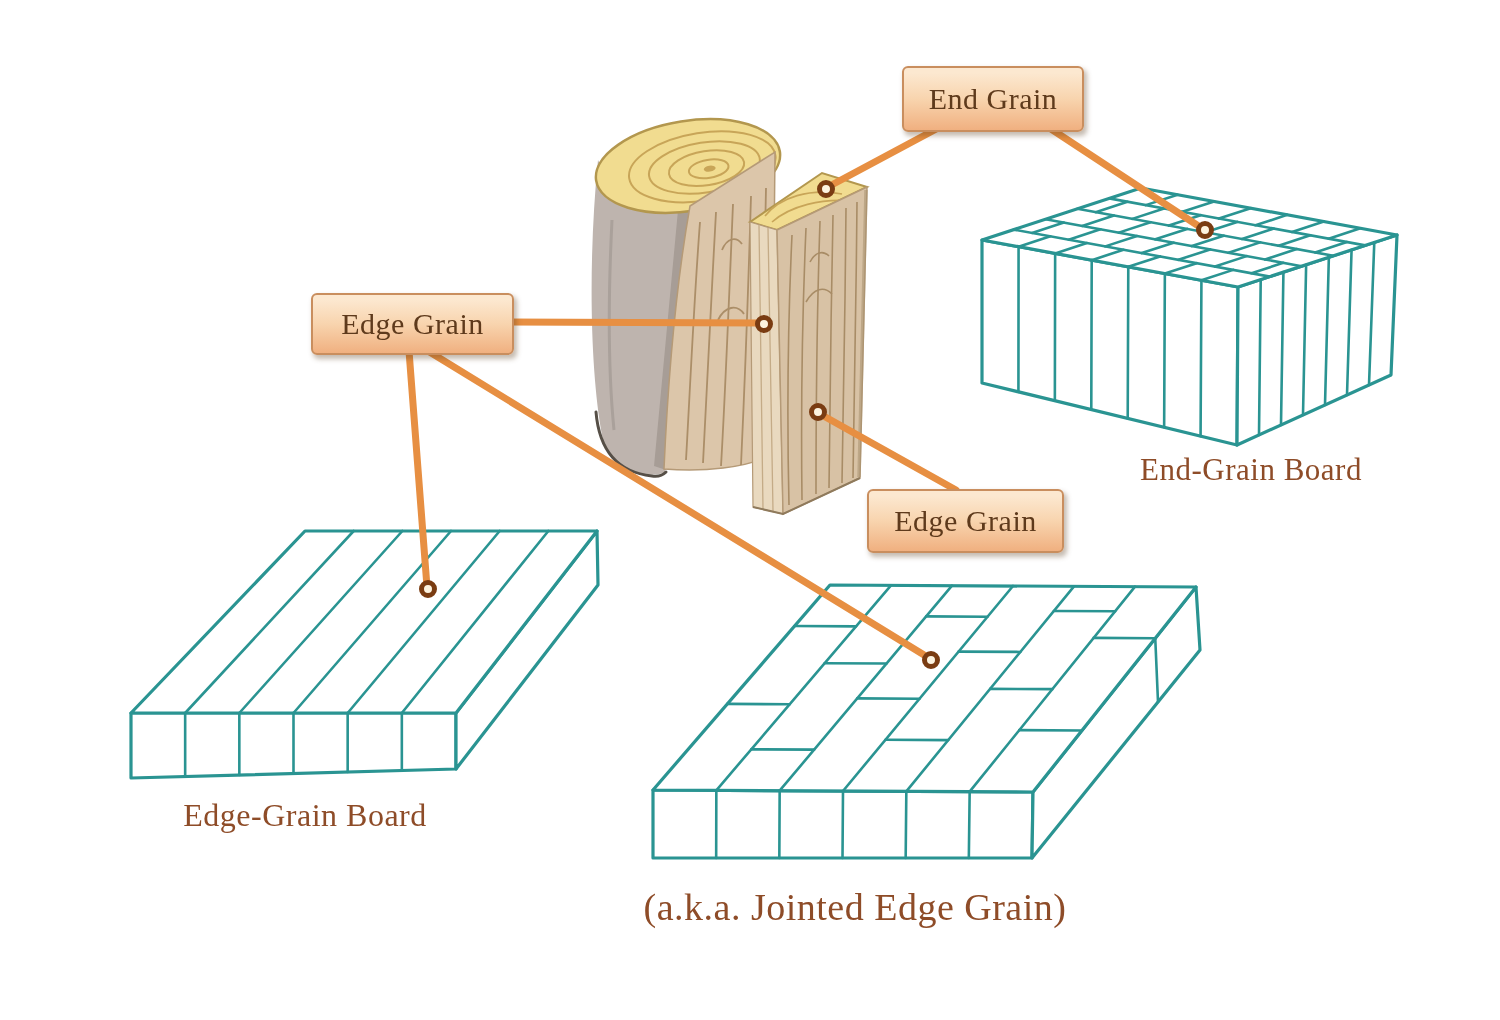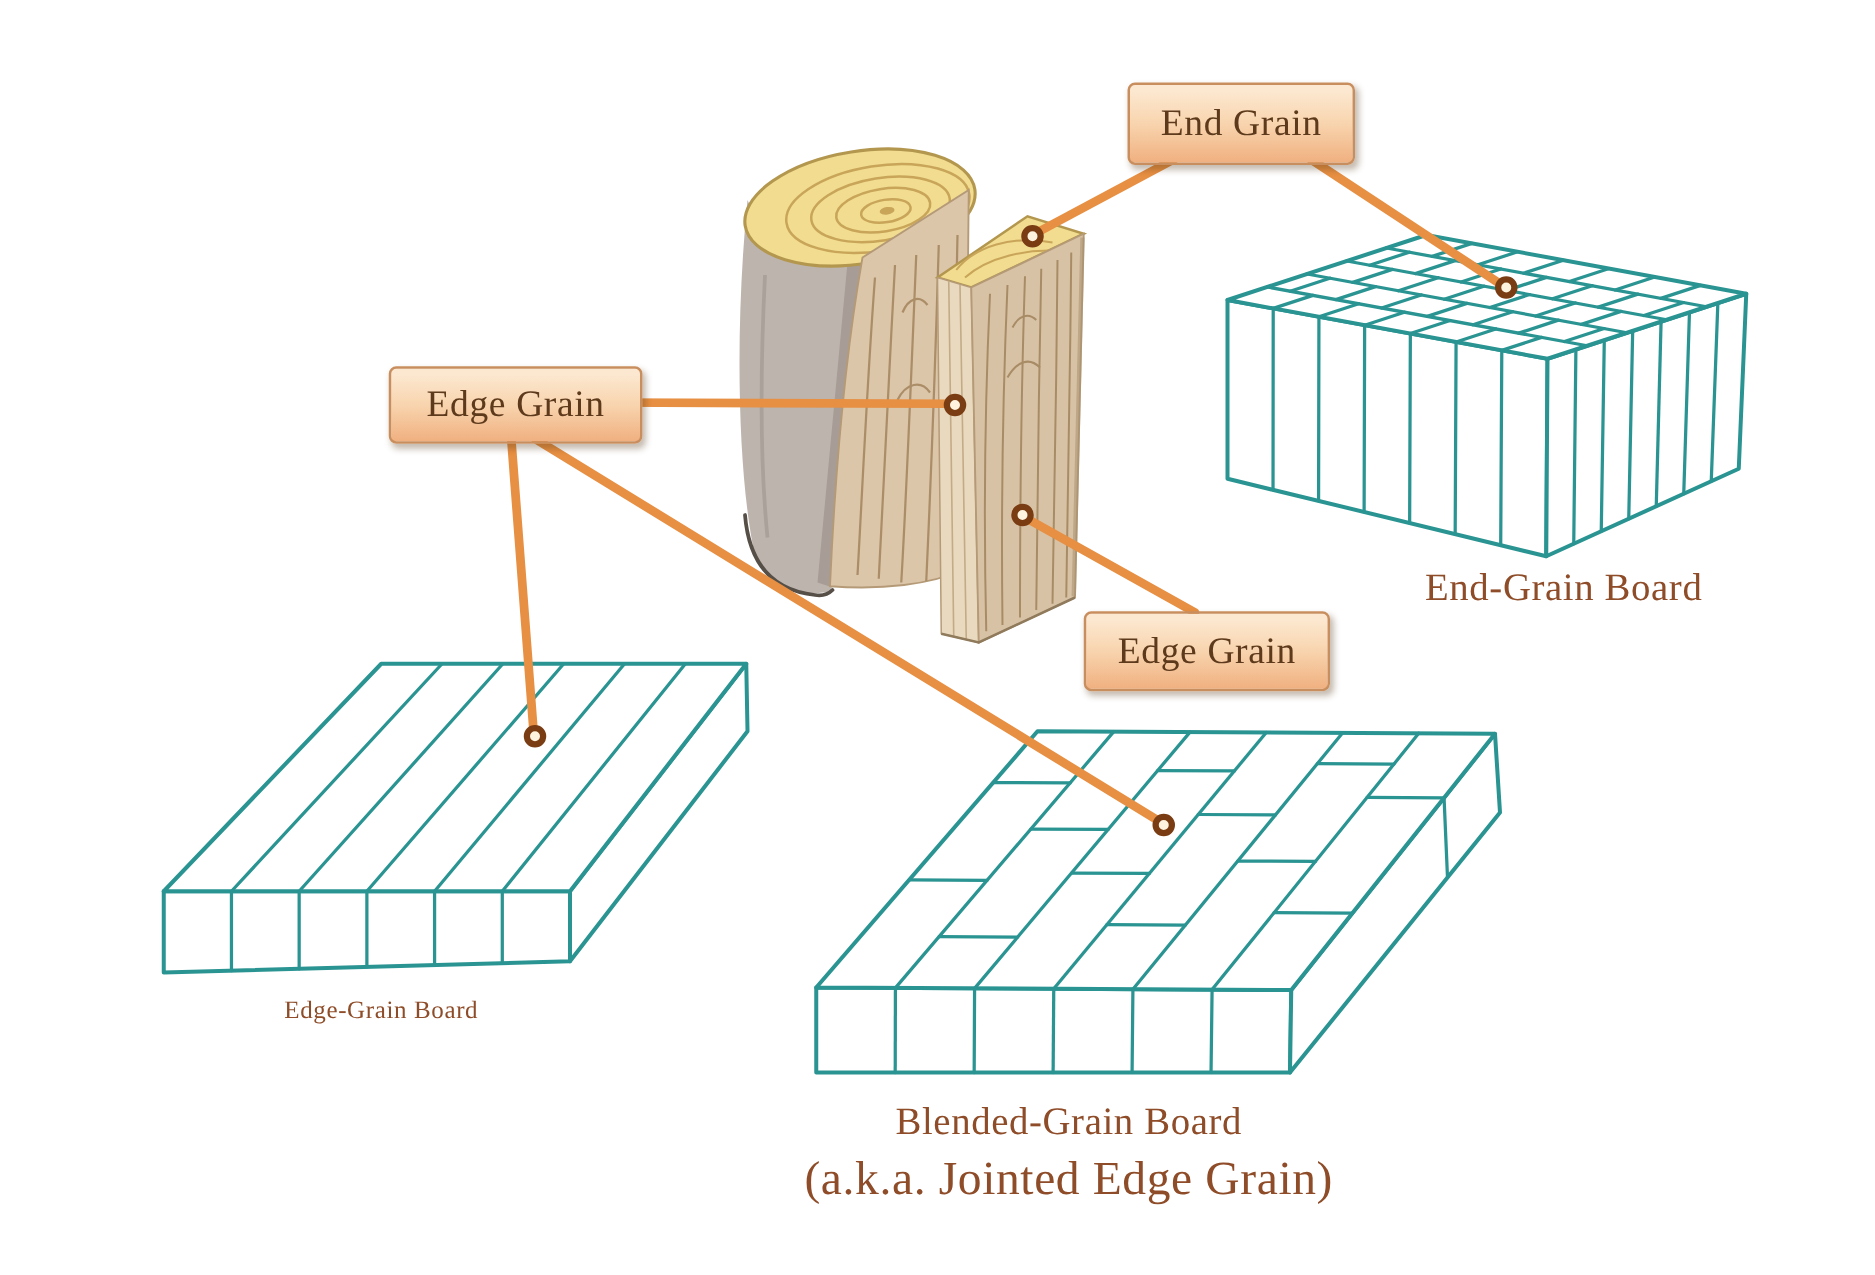--- a/index.html
+++ b/index.html
@@ -201,18 +201,17 @@
       <circle class="dot" cx="428" cy="589" r="6.5"></circle>
       <circle class="dot" cx="931" cy="660" r="6.5"></circle>
     </g>
   </svg>
 
   <div class="tag" style="left:902px;top:66px;width:178px;height:62px;">End Grain</div>
   <div class="tag" style="left:288px;top:293px;width:199px;height:58px;margin-left:23px;">Edge Grain</div>
   <div class="tag" style="left:867px;top:489px;width:193px;height:60px;">Edge Grain</div>
 
   <div class="caption" style="left:1076px;top:452px;width:350px;">End-Grain Board</div>
-  <div class="caption" style="left:125px;top:797px;width:360px;font-size:20px;">Edge-Grain Board</div>
+  <div class="caption" style="left:125px;top:797px;width:360px;font-size:32px;">Edge-Grain Board</div>
   <div class="caption" style="left:600px;top:879px;width:510px;">
-    <div>Blended-Grain Board</div>
     <div class="sub">(a.k.a. Jointed Edge Grain)</div>
   </div>
 </div>
 
 </body></html>

